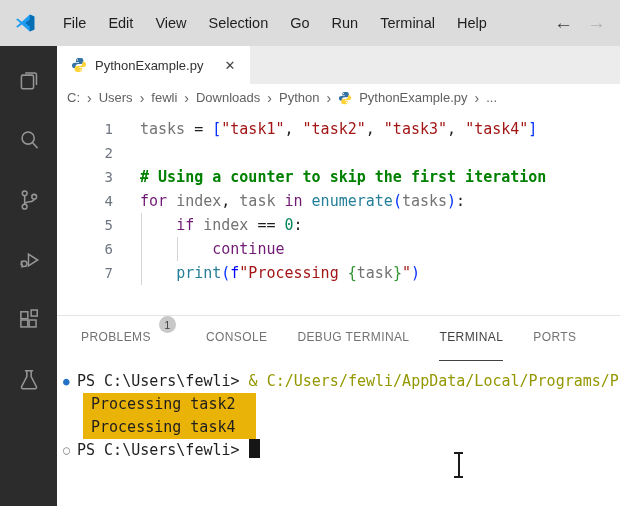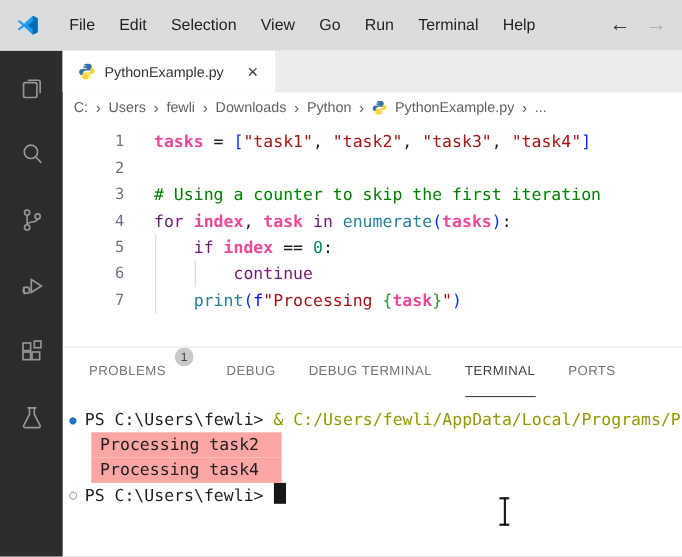--- a/index.html
+++ b/index.html
@@ -39,22 +39,22 @@
   .crumb-sep { color: #616161; font-size: 14px; }
   .breadcrumb .py-icon svg { width: 14px; height: 14px; }
 
   
   .editor { height: 204px; position: relative; padding-top: 6px; overflow: hidden; }
   .code-row { display: flex; height: 24px; line-height: 24px; }
   .gutter { width: 56px; flex: none; text-align: right; color: #6e7681; font-size: 14px;
             font-family: "DejaVu Sans Mono", monospace; }
   .code-text { margin: 0 0 0 27px; font-family: "DejaVu Sans Mono", monospace; font-size: 15px;
                line-height: 24px; white-space: pre; }
-  .tk-k  { color: #701a75; } .tk-v  { color: #ec4899; font-weight: bold; } .tk-s  { color: #A31515; }
-  .tk-c  { color: #008000; } .tk-f  { color: #267F99; } .tk-n  { color: #098658; }
+  .tk-k  { color: #701a75; } .tk-v  { color: #737373; } .tk-s  { color: #A31515; }
+  .tk-c  { color: #008000; font-weight: bold; } .tk-f  { color: #267F99; } .tk-n  { color: #098658; }
   .tk-o  { color: #1e1e1e; } .tk-b1 { color: #0431FA; } .tk-b2 { color: #319331; }
   .tk-fs { color: #0000FF; }
   .indent-guide { position: absolute; width: 1px; background: #d6d6d6; }
 
   
   .panel-tabs { height: 46px; border-top: 1px solid #e4e4e4; display: flex; align-items: center;
                 padding-left: 24px; gap: 30px; font-size: 12px; letter-spacing: .4px; color: #737373; }
   .panel-tab { display: flex; gap: 8px; height: 100%; }
   .panel-tab .lbl { padding: 14px 0 12px; border-bottom: 1.5px solid transparent; }
   .panel-tab.active { color: #424242; }
@@ -64,21 +64,21 @@
 
   
   .terminal { height: 145px; position: relative; padding-top: 9px; overflow: hidden; }
   .term-line { display: flex; height: 23px; line-height: 23px; font-family: "DejaVu Sans Mono", monospace;
                font-size: 15px; white-space: pre; color: #1e1e1e; }
   .term-gutter { width: 14px; flex: none; margin-left: 6px; display: flex; align-items: center;
                  font-size: 11px; }
   .dot-run { color: #2472c8; }
   .dot-idle { color: #8f8f8f; font-size: 12px; }
   .term-cmd { color: #949800; }
-  .out-text { margin-left: 7px; background: #fca5a5; padding: 0 20px 0 8px; margin-left: -1px;
+  .out-text { margin-left: 7px; background: #eab308; padding: 0 20px 0 8px; margin-left: -1px;
               transform: translateX(7px); }
   .cursor-block { display: inline-block; width: 11px; height: 19px; background: #161616;
                   vertical-align: -4px; }
 
   
   .ibeam { position: absolute; left: 452px; top: 452px; width: 13px; height: 26px;
            background: linear-gradient(#1b1b1b,#1b1b1b) 50% 0/2px 100% no-repeat; }
   .ibeam::before, .ibeam::after { content: ""; position: absolute; left: 2px; width: 9px; height: 2px;
                                   background: #1b1b1b; }
   .ibeam::before { top: 0; } .ibeam::after { bottom: 0; }
@@ -91,22 +91,22 @@
   <div class="menubar">
     <span class="logo">
       <svg viewBox="0 0 24 24">
           <path fill="#1f9cf0" d="M17.2 2.6 8.6 10.5 4 7 2.2 8l4.6 4L2.2 16 4 17l4.6-3.5 8.6 7.9 5-2.4V5z"></path>
           <path fill="#0065a9" d="M17.2 2.6v18.8l5-2.4V5zM17.2 8.2v7.6L12.3 12z" opacity=".85"></path>
         </svg>
     </span>
     <span style="display:flex;">
         <span class="menu-item">File</span>
         <span class="menu-item">Edit</span>
+        <span class="menu-item">View</span>
         <span class="menu-item">Selection</span>
-        <span class="menu-item">View</span>
         <span class="menu-item">Go</span>
         <span class="menu-item">Run</span>
         <span class="menu-item">Terminal</span>
         <span class="menu-item">Help</span>
       </span>
     <span class="nav-arrows">
       <span class="arrow-back">←</span>
       <span class="arrow-fwd">→</span>
     </span>
   </div>
@@ -227,21 +227,21 @@
         <div class="indent-guide" style="left:84px; top:102px; height:72px;"></div>
         <div class="indent-guide" style="left:120px; top:126px; height:24px;"></div>
       </div>
 
       <div class="panel-tabs">
           <span class="panel-tab">
             <span class="lbl">PROBLEMS</span>
             <span class="badge">1</span>
           </span>
           <span class="panel-tab">
-            <span class="lbl">DEBUG</span>
+            <span class="lbl">CONSOLE</span>
           </span>
           <span class="panel-tab">
             <span class="lbl">DEBUG TERMINAL</span>
           </span>
           <span class="panel-tab active">
             <span class="lbl">TERMINAL</span>
           </span>
           <span class="panel-tab">
             <span class="lbl">PORTS</span>
           </span>

